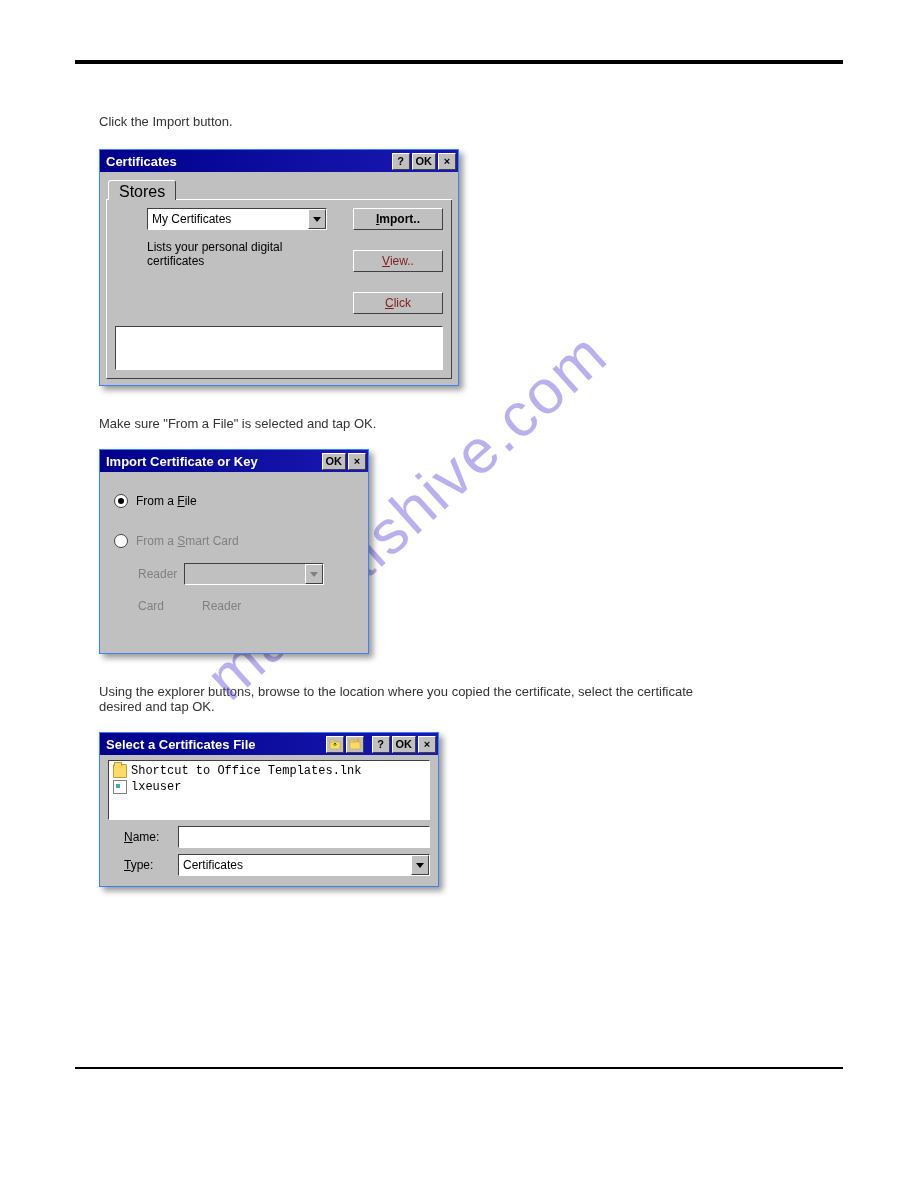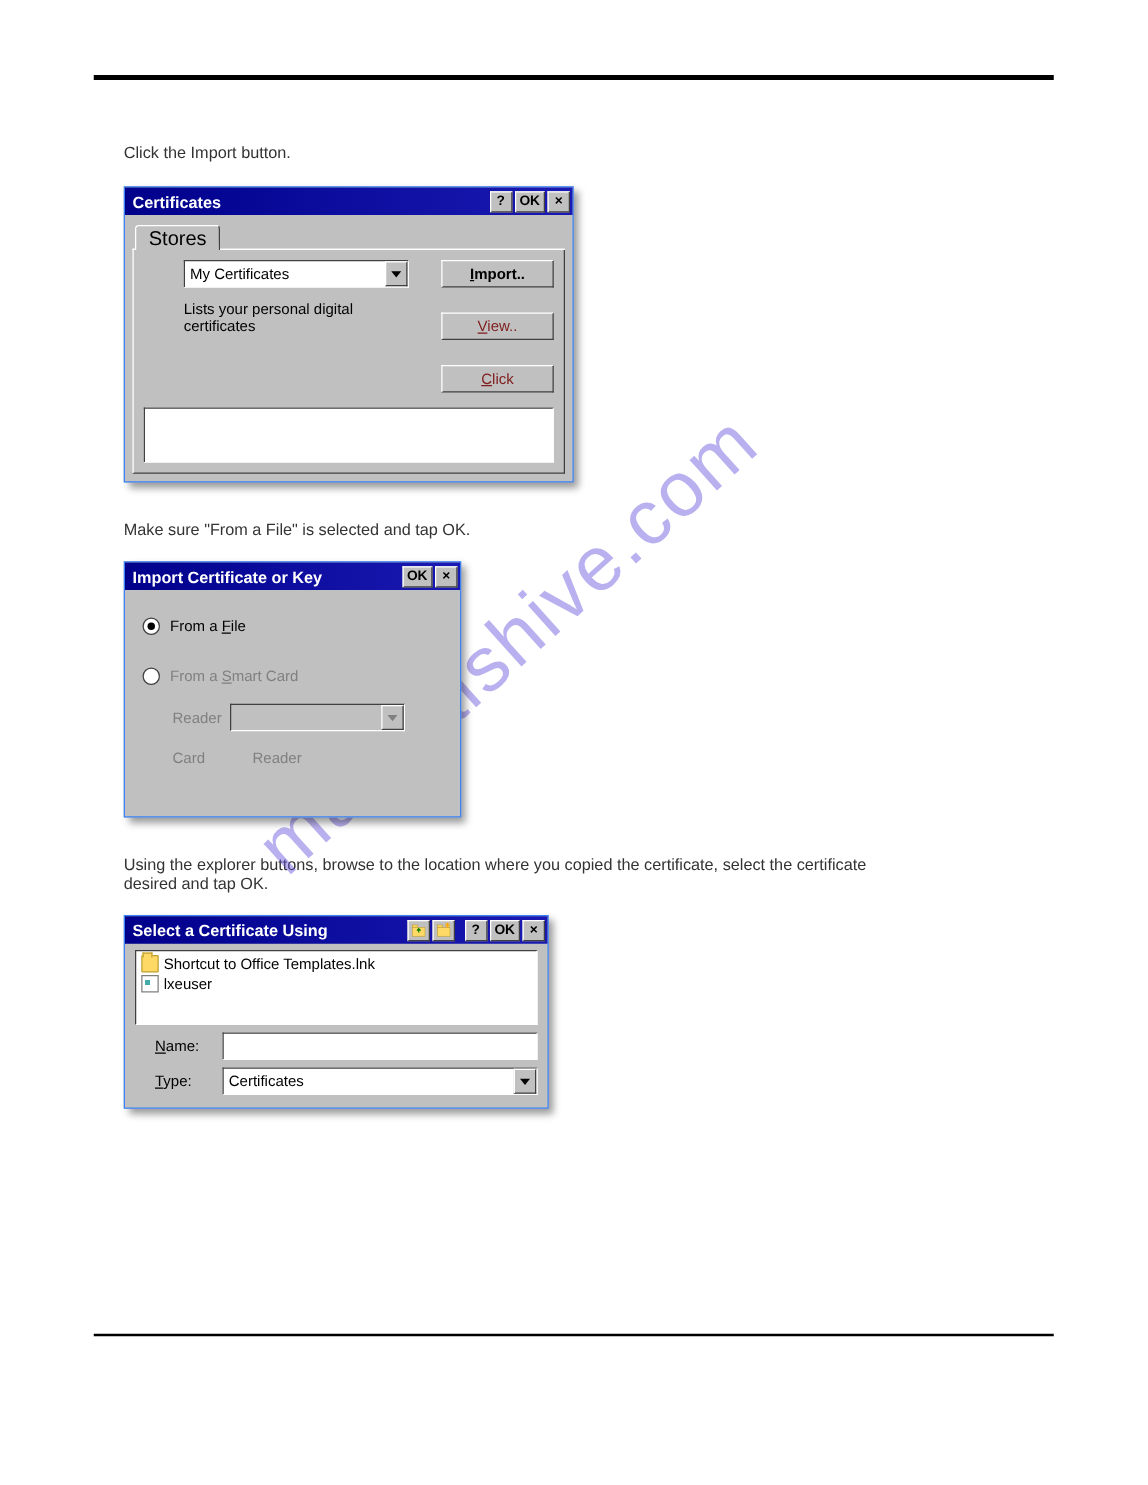--- a/index.html
+++ b/index.html
@@ -190,21 +190,21 @@
   .file-list {
     background: #fff;
     border-top: 1px solid #404040;
     border-left: 1px solid #404040;
     border-right: 1px solid #fff;
     border-bottom: 1px solid #fff;
     height: 60px;
     padding: 2px 4px;
     font-size: 12px;
   }
-  .file-row { display: flex; align-items: center; gap: 4px; height: 16px; }
+  .file-row { display: flex; align-items: center; gap: 4px; height: 16px; font-family: Liberation Mono, monospace; }
   .ico { width: 14px; height: 14px; display: inline-block; }
   .ico-folder { background: #ffd966; border: 1px solid #bfa030; border-radius: 1px; position: relative; }
   .ico-folder::before { content:""; position:absolute; top:-3px; left:0; width:6px; height:3px; background:#ffd966; border:1px solid #bfa030; border-bottom:none; }
   .ico-file { background:#fff; border:1px solid #808080; position:relative; }
   .ico-file::after { content:""; position:absolute; left:2px; top:3px; width:4px; height:4px; background:#4aa; }
 
   .textinput {
     background:#fff;
     border-top:1px solid #404040;
     border-left:1px solid #404040;
@@ -322,21 +322,21 @@
           </div>
         </div>
       </div>
     </div>
 
     <div class="overlay-text" style="position:static; margin:0 0 18px 24px; max-width:640px;">Using the explorer buttons, browse to the location where you copied the certificate, select the certificate desired and tap OK.</div>
 
     <div class="dialog-wrap">
       <div class="win-dialog" style="width:340px;">
         <div class="titlebar">
-          <span class="title-txt">Select a Certificate Using</span>
+          <span class="title-txt">Select a Certificates File</span>
           <span class="toolbar-ico">
             <svg viewBox="0 0 12 12">
                 <rect x="1" y="4" width="10" height="7" fill="#ffd966" stroke="#bfa030" stroke-width="0.5"></rect>
                 <rect x="1" y="2" width="4" height="2" fill="#ffd966" stroke="#bfa030" stroke-width="0.5"></rect>
                 <path d="M6 8 L6 5 M4.5 6.5 L6 5 L7.5 6.5" stroke="#008000" stroke-width="1" fill="none"></path>
               </svg>
           </span>
           <span class="toolbar-ico">
             <svg viewBox="0 0 12 12">
                 <rect x="1" y="4" width="10" height="7" fill="#ffd966" stroke="#bfa030" stroke-width="0.5"></rect>

